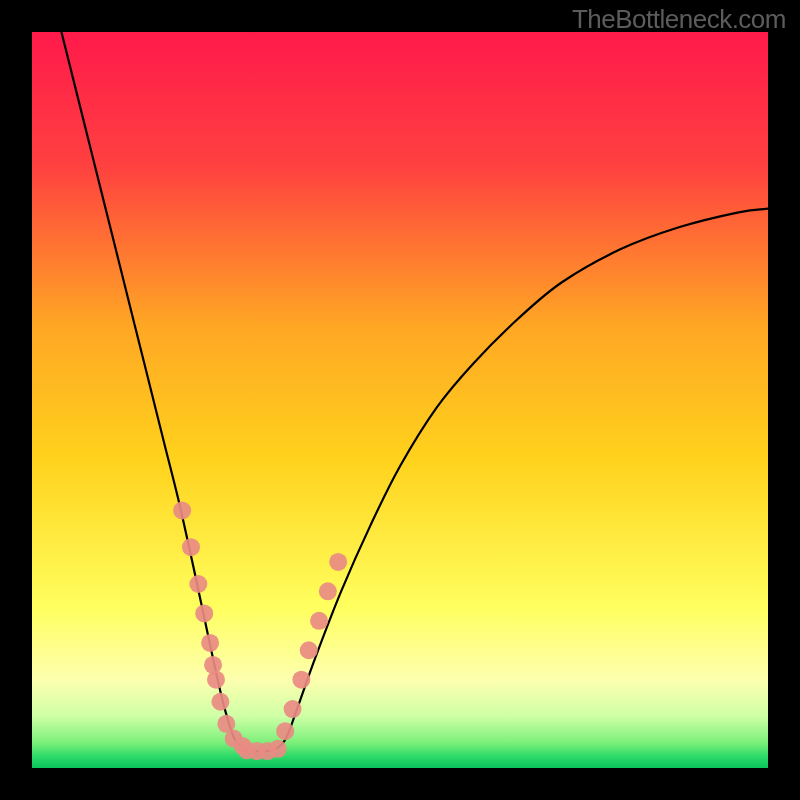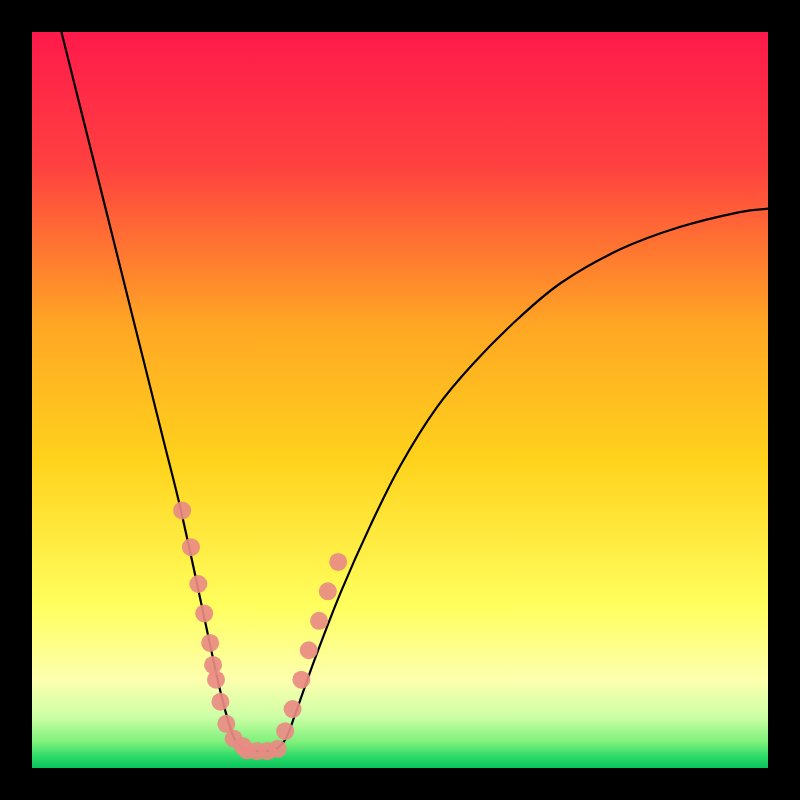--- a/index.html
+++ b/index.html
@@ -30,20 +30,21 @@
     position: absolute;
     top: 0;
     left: 0;
   }
 </style>
 </head>
 <body>
 
 <div class="stage">
 
+  <div class="watermark">TheBottleneck.com</div>
 
   <svg width="800" height="800" viewBox="0 0 800 800">
     <defs>
       <linearGradient id="bg-grad" x1="0" y1="0" x2="0" y2="1">
           <stop offset="0%" stop-color="#ff1a4b"></stop>
           <stop offset="18%" stop-color="#ff4040"></stop>
           <stop offset="40%" stop-color="#ffa724"></stop>
           <stop offset="57.99999999999999%" stop-color="#ffd21c"></stop>
           <stop offset="78%" stop-color="#ffff5e"></stop>
           <stop offset="88%" stop-color="#fdffae"></stop>

